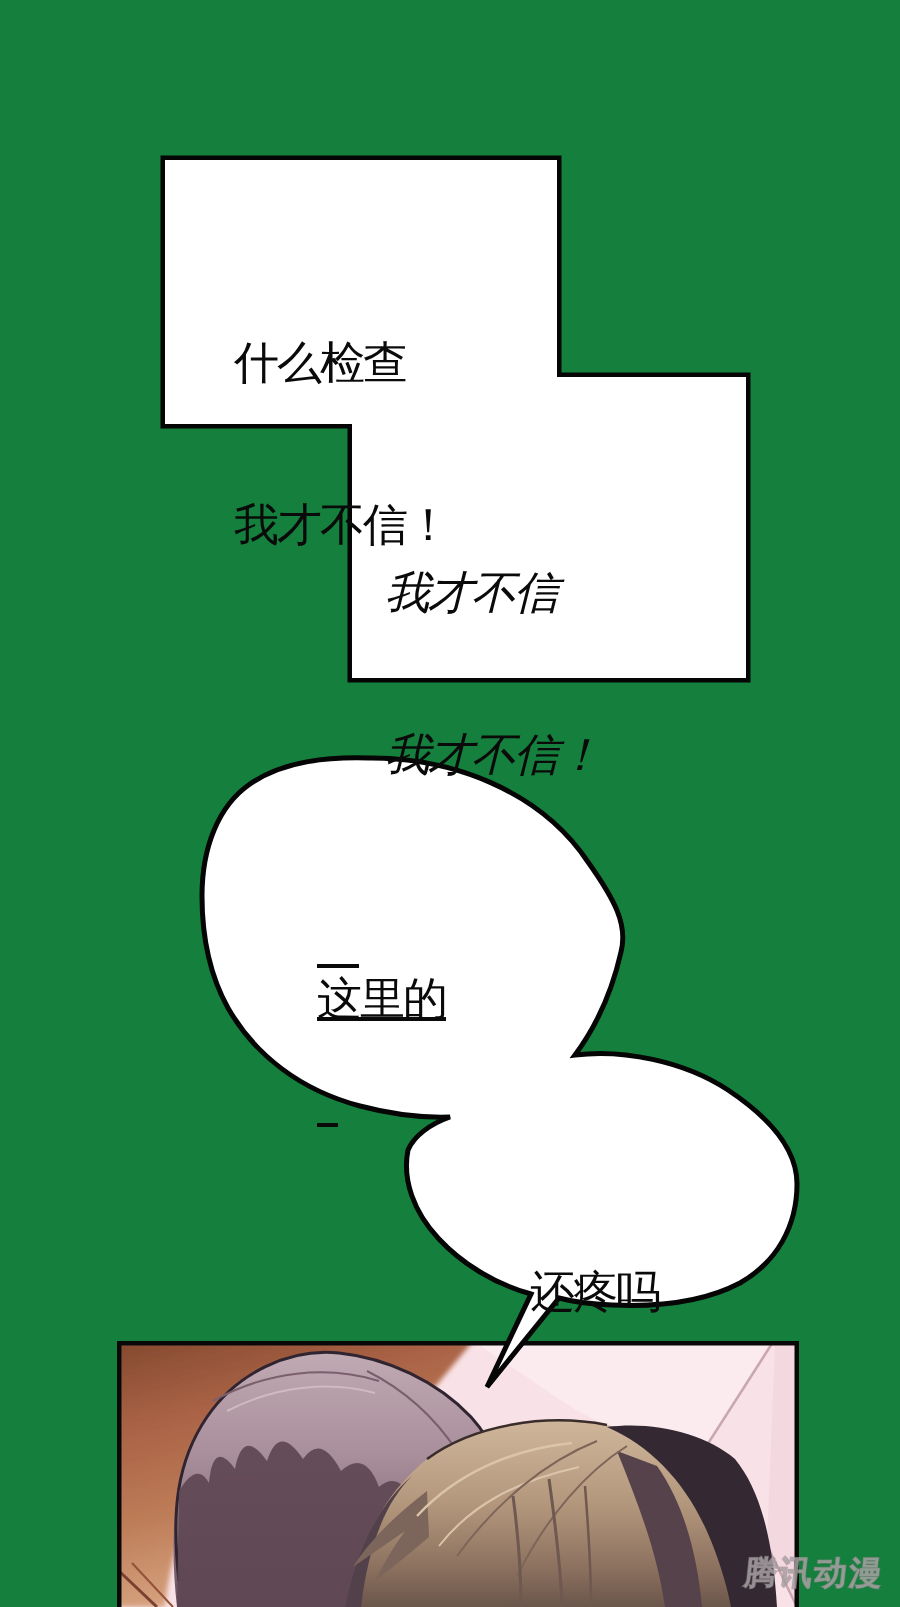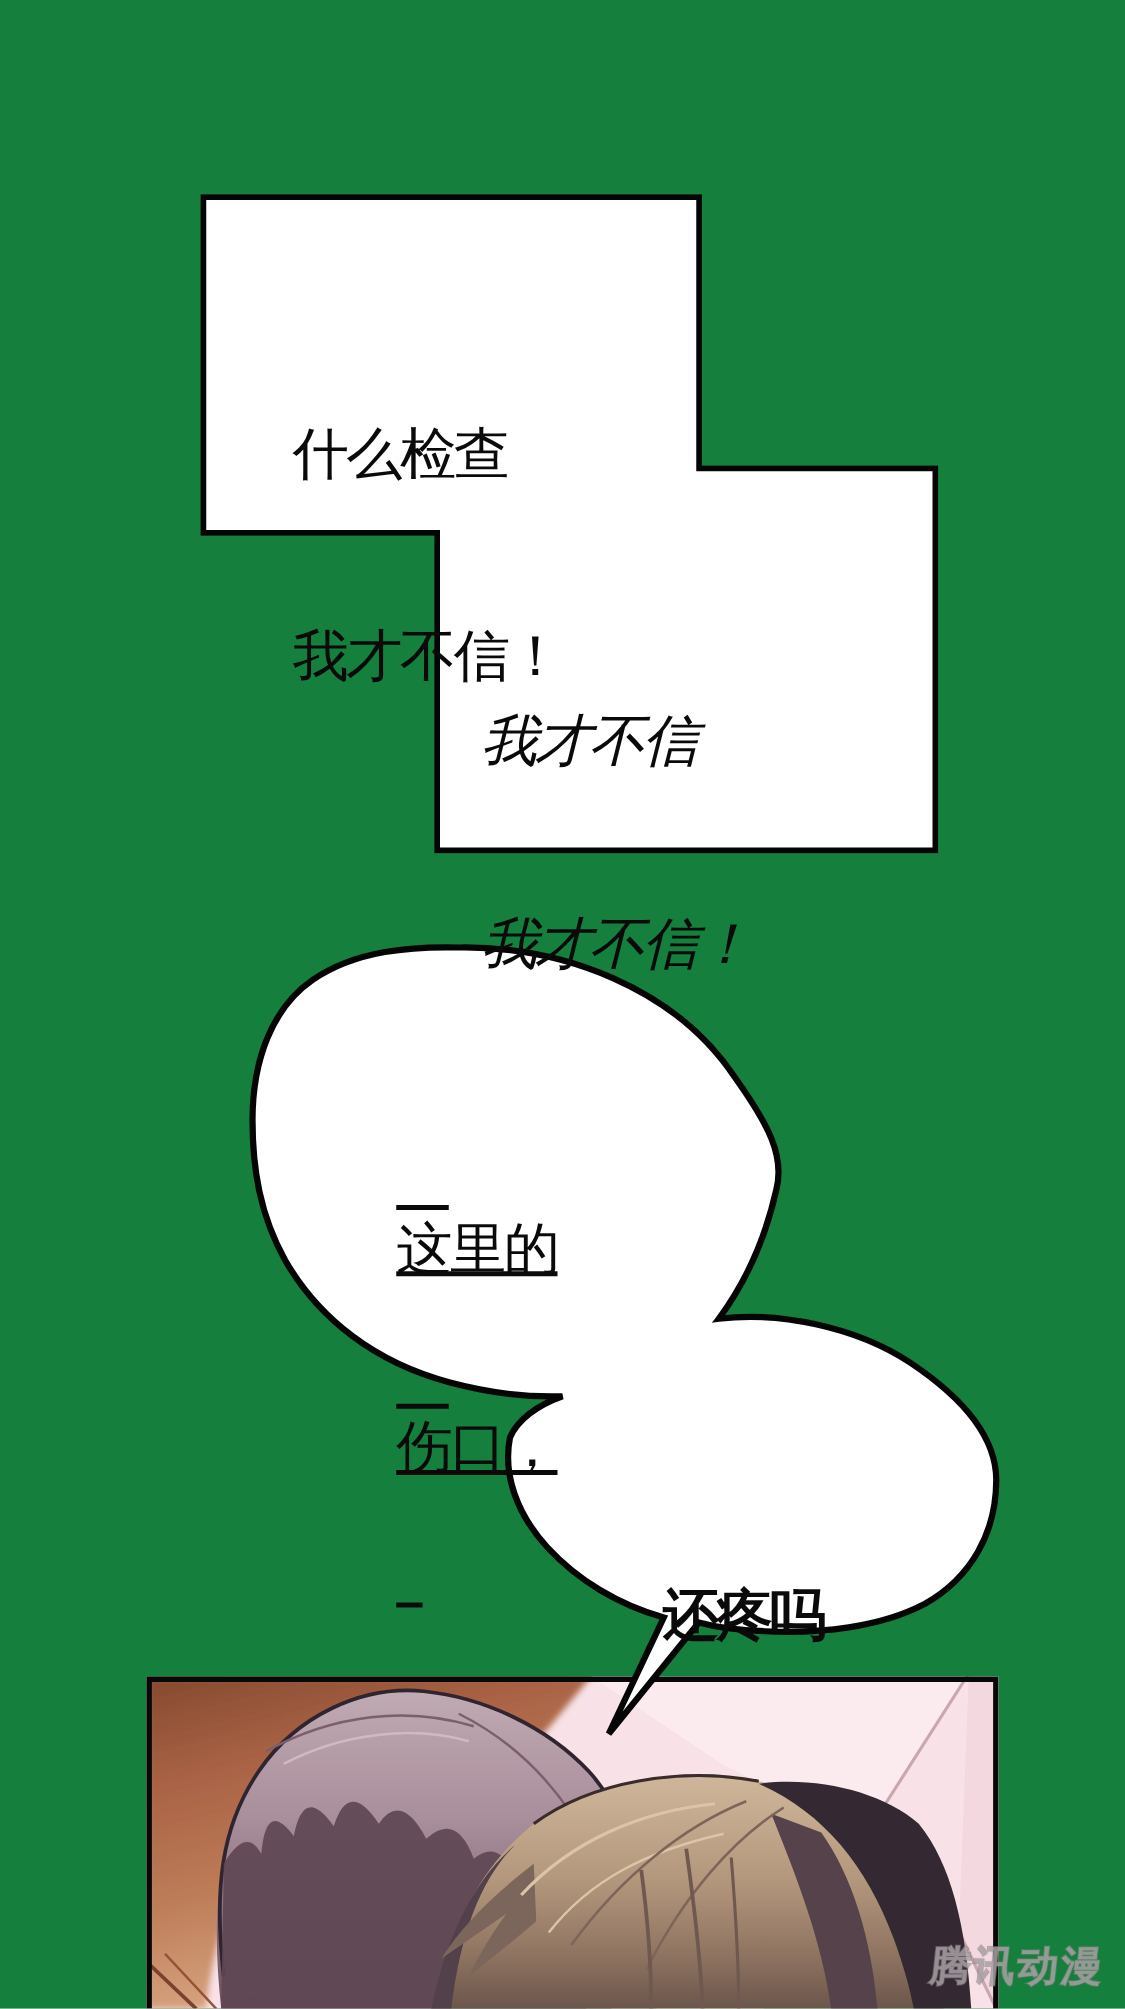--- a/index.html
+++ b/index.html
@@ -18,21 +18,21 @@
     color:#0a0a0a;
     font-size:45px;
     line-height:54px;
     letter-spacing:-2px;
     white-space:pre;
     font-family:"Liberation Sans","DejaVu Sans",sans-serif;
   }
   .txt-box1{left:234px;top:228px;}
   .txt-box2{left:385px;top:458px;font-style:italic;}
   .txt-oval1{left:317px;top:866px;line-height:53px;text-decoration:underline;}
-  .txt-oval2{left:530px;top:1157px;font-weight:bold;}
+  .txt-oval2{left:530px;top:1157px;}
   .panel{
     position:absolute;left:117px;top:1341px;z-index:1;
     width:682px;height:266px;overflow:hidden;
   }
   .watermark{
     position:absolute;left:744px;top:1551px;z-index:6;
     font-size:33px;font-weight:bold;letter-spacing:2px;
     transform:skewX(-6deg);
     color:rgba(255,255,255,0.52);
     -webkit-text-stroke:1.3px rgba(135,125,130,0.55);
@@ -152,21 +152,20 @@
     <div>我才不信！</div>
   </div>
 
   <div class="speech-text txt-box2">
     <div>我才不信</div>
     <div>我才不信！</div>
   </div>
 
   <div class="speech-text txt-oval1">
     <div>这里的</div>
-    <div>伤口，</div>
   </div>
 
   <div class="speech-text txt-oval2">
     <div>还疼吗</div>
   </div>
 
   <div class="watermark">腾讯动漫</div>
 
 </div>
 

